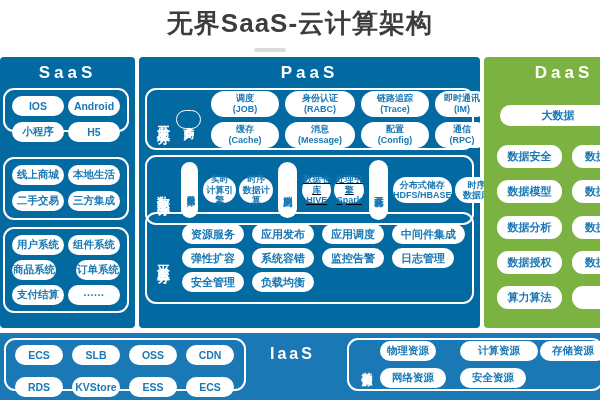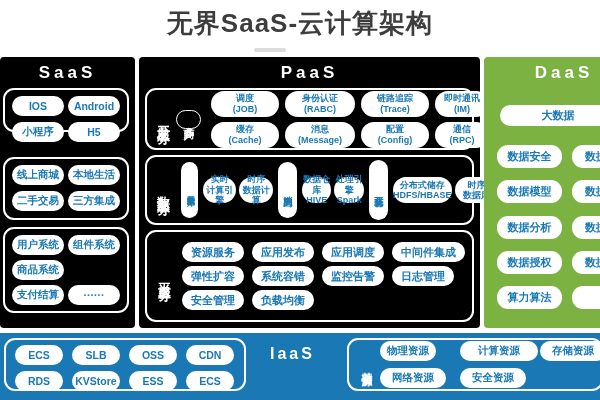--- a/index.html
+++ b/index.html
@@ -6,21 +6,21 @@
   #stage{position:relative;width:600px;height:400px;background:#fff;overflow:hidden;
          font-family:"Liberation Sans","DejaVu Sans",sans-serif;}
 
   
   .title{position:absolute;top:6px;left:0;right:0;text-align:center;
          font-size:26px;font-weight:bold;color:#3d3d3d;letter-spacing:1px;}
   .title-dash{position:absolute;top:48px;left:254px;width:32px;height:4px;
               background:#dcdcdc;border-radius:2px;}
 
   
-  .col{position:absolute;top:57px;height:271px;background:#000000;border-radius:4px;}
+  .col{position:absolute;top:57px;height:271px;background:#0369a1;border-radius:4px;}
   .col-saas{left:0;width:135px;}
   .col-paas{left:139px;width:341px;}
   .col-daas{left:484px;width:160px;background:#7cb242;}
   .col-header{position:absolute;top:6px;left:0;right:0;text-align:center;color:#fff;
               font-size:17px;font-weight:bold;letter-spacing:4px;}
 
   
   .gbox{position:absolute;border:2px solid #fff;border-radius:11px;box-sizing:border-box;}
 
   
@@ -55,21 +55,21 @@
   .dleft{position:absolute;left:13px;width:65px;height:23px;font-size:11px;}
   .dright{position:absolute;left:88px;width:65px;height:23px;font-size:11px;
           justify-content:flex-start;padding-left:13px;}
 
   
   .iaas-bar{position:absolute;top:333px;left:-6px;width:612px;height:72px;
             background:#1a79b4;border-radius:6px;}
   .iaas-label{position:absolute;left:276px;top:12px;color:#fff;font-size:16px;
               font-weight:bold;letter-spacing:3px;}
   .ig-left{left:10px;top:5px;width:242px;height:53px;}
-  .igrid{display:grid;grid-template-columns:repeat(4,48px);gap:6px 9px;padding:5px 0 0 9px;}
+  .igrid{display:grid;grid-template-columns:repeat(4,48px);gap:12px 9px;padding:5px 0 0 9px;}
   .ipill{height:20px;font-size:10.5px;}
   .ig-right{left:353px;top:5px;width:256px;height:53px;display:flex;align-items:center;}
   .base-label{writing-mode:vertical-rl;color:#fff;font-weight:bold;font-size:11px;
               letter-spacing:1px;margin:0 6px 0 10px;}
   .bgrid{display:grid;grid-template-columns:repeat(3,66px);gap:7px 14px;}
 </style>
 </head>
 <body>
 
 <div id="stage">
@@ -102,20 +102,21 @@
       </div>
     </div>
 
     <div class="gbox sg" style="top:170px;height:86px;">
       <div class="srow">
         <div class="pill spill">用户系统</div>
         <div class="pill spill">组件系统</div>
       </div>
       <div class="srow" style="margin-top:5px;gap:20px;">
         <div class="pill spill">商品系统</div>
+        <div class="pill spill">订单系统</div>
       </div>
       <div class="srow" style="margin-top:5px;">
         <div class="pill spill">支付结算</div>
         <div class="pill spill">······</div>
       </div>
     </div>
   </div>
 
   <div class="col col-paas">
     <div class="col-header">PaaS</div>
@@ -166,21 +167,21 @@
         <div class="pill pill2">
           <span>实时</span>
             <span>计算引擎</span>
         </div>
         <div class="pill pill2">
           <span>时序</span>
             <span>数据计算</span>
         </div>
       </div>
       <div class="vpill-white" style="font-size:9px;height:46px;">消息队列</div>
-      <div class="stack" style="width:64px;">
+      <div class="stack" style="width:64px;text-decoration:underline;">
         <div class="pill pill2">
           <span>数据仓库</span>
             <span>HIVE</span>
         </div>
         <div class="pill pill2">
           <span>处理引擎</span>
             <span>Spark</span>
         </div>
       </div>
       <div class="vpill-white" style="font-size:9px;height:50px;">交互式分析</div>
@@ -192,21 +193,21 @@
         <div style="display:flex;gap:4px;">
           <div class="pill pill2" style="width:44px;">
             <span>时序</span>
               <span>数据库</span>
           </div>
           <div class="pill pill2" style="width:31px;padding:0 3px;">NoSql</div>
         </div>
       </div>
     </div>
 
-    <div class="gbox ps" style="top:173px;height:92px;font-family:Liberation Mono, monospace;">
+    <div class="gbox ps" style="top:155px;height:92px;">
       <div class="vlabel" style="margin-right:0;">平台服务</div>
       <div class="grid-plat">
         <div class="pill pill1">资源服务</div>
         <div class="pill pill1">应用发布</div>
         <div class="pill pill1">应用调度</div>
         <div class="pill pill1">中间件集成</div>
         <div class="pill pill1">弹性扩容</div>
         <div class="pill pill1">系统容错</div>
         <div class="pill pill1">监控告警</div>
         <div class="pill pill1">日志管理</div>

